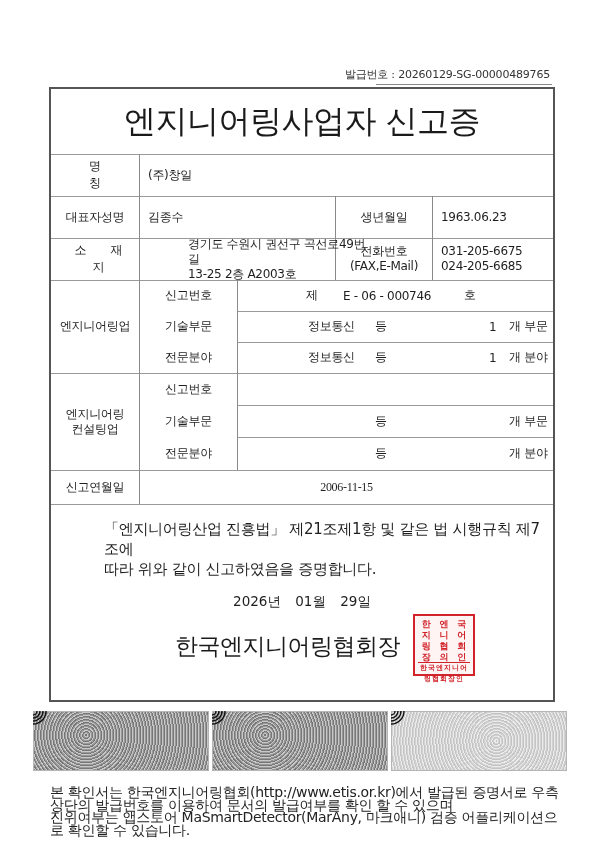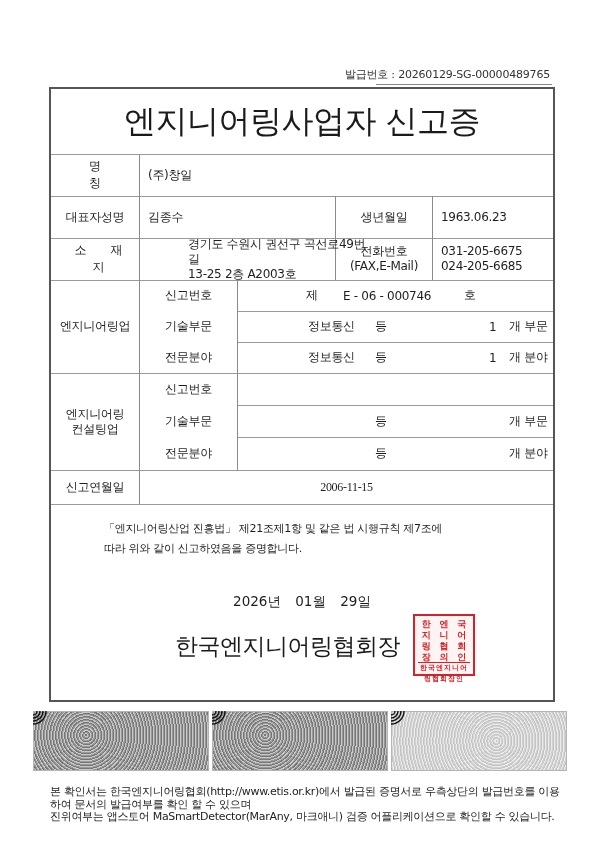--- a/index.html
+++ b/index.html
@@ -32,21 +32,21 @@
   }
   .center { justify-content: center; text-align: center; }
   .left { justify-content: flex-start; padding-left: 8px; }
   .hline { position: absolute; height: 1px; background: #9a9a9a; }
   .vline { position: absolute; width: 1px; background: #8a8a8a; }
   .spaced { letter-spacing: 18px; padding-left: 18px; }
   .spaced2 { letter-spacing: 10px; padding-left: 17px; }
   .two-line { flex-direction: column; align-items: flex-start; justify-content: center; line-height: 15px; }
   .two-line.center { align-items: center; }
   .statement {
-    position: absolute; left: 53px; top: 430px; font-size: 11px; line-height: 20px; letter-spacing: -0.3px;
+    position: absolute; left: 53px; top: 430px; font-size: 15px; line-height: 20px; letter-spacing: -0.3px;
   }
   .date {
     position: absolute; left: 0; width: 502px; top: 504px; text-align: center; font-size: 13.5px; letter-spacing: 0px;
   }
   .date span { margin: 0 5px; }
   .signer {
     position: absolute; left: 124px; top: 542px; font-size: 23px; letter-spacing: -0.5px; color: #1a1a1a;
   }
   .seal {
     position: absolute; left: 362px; top: 525px; width: 62px; height: 62px;
@@ -65,21 +65,21 @@
       repeating-radial-gradient(circle at 30% 40%, #777 0 1px, #c8c8c8 1px 2px, #999 2px 3px),
       #999;
   }
   .pattern.light {
     background:
       repeating-radial-gradient(circle at 60% 50%, #c4c4c4 0 1px, #ebebeb 1px 2px, #d2d2d2 2px 3px),
       #ddd;
   }
   .arcs { position: absolute; left: -1px; top: -1px; width: 14px; height: 14px; }
   .footer {
-    position: absolute; top: 786px; left: 50px; width: 520px; font-size: 11px; line-height: 12.5px; color: #222; letter-spacing: -0.3px;
+    position: absolute; top: 786px; left: 50px; width: 520px; font-size: 14px; line-height: 12.5px; color: #222; letter-spacing: -0.3px;
   }
 </style>
 </head>
 <body>
 
 <div class="issue-no">발급번호 : 20260129-SG-00000489765</div>
 <div class="issue-no-rule"></div>
 
 <div class="frame">
   <div class="title">엔지니어링사업자 신고증</div>

